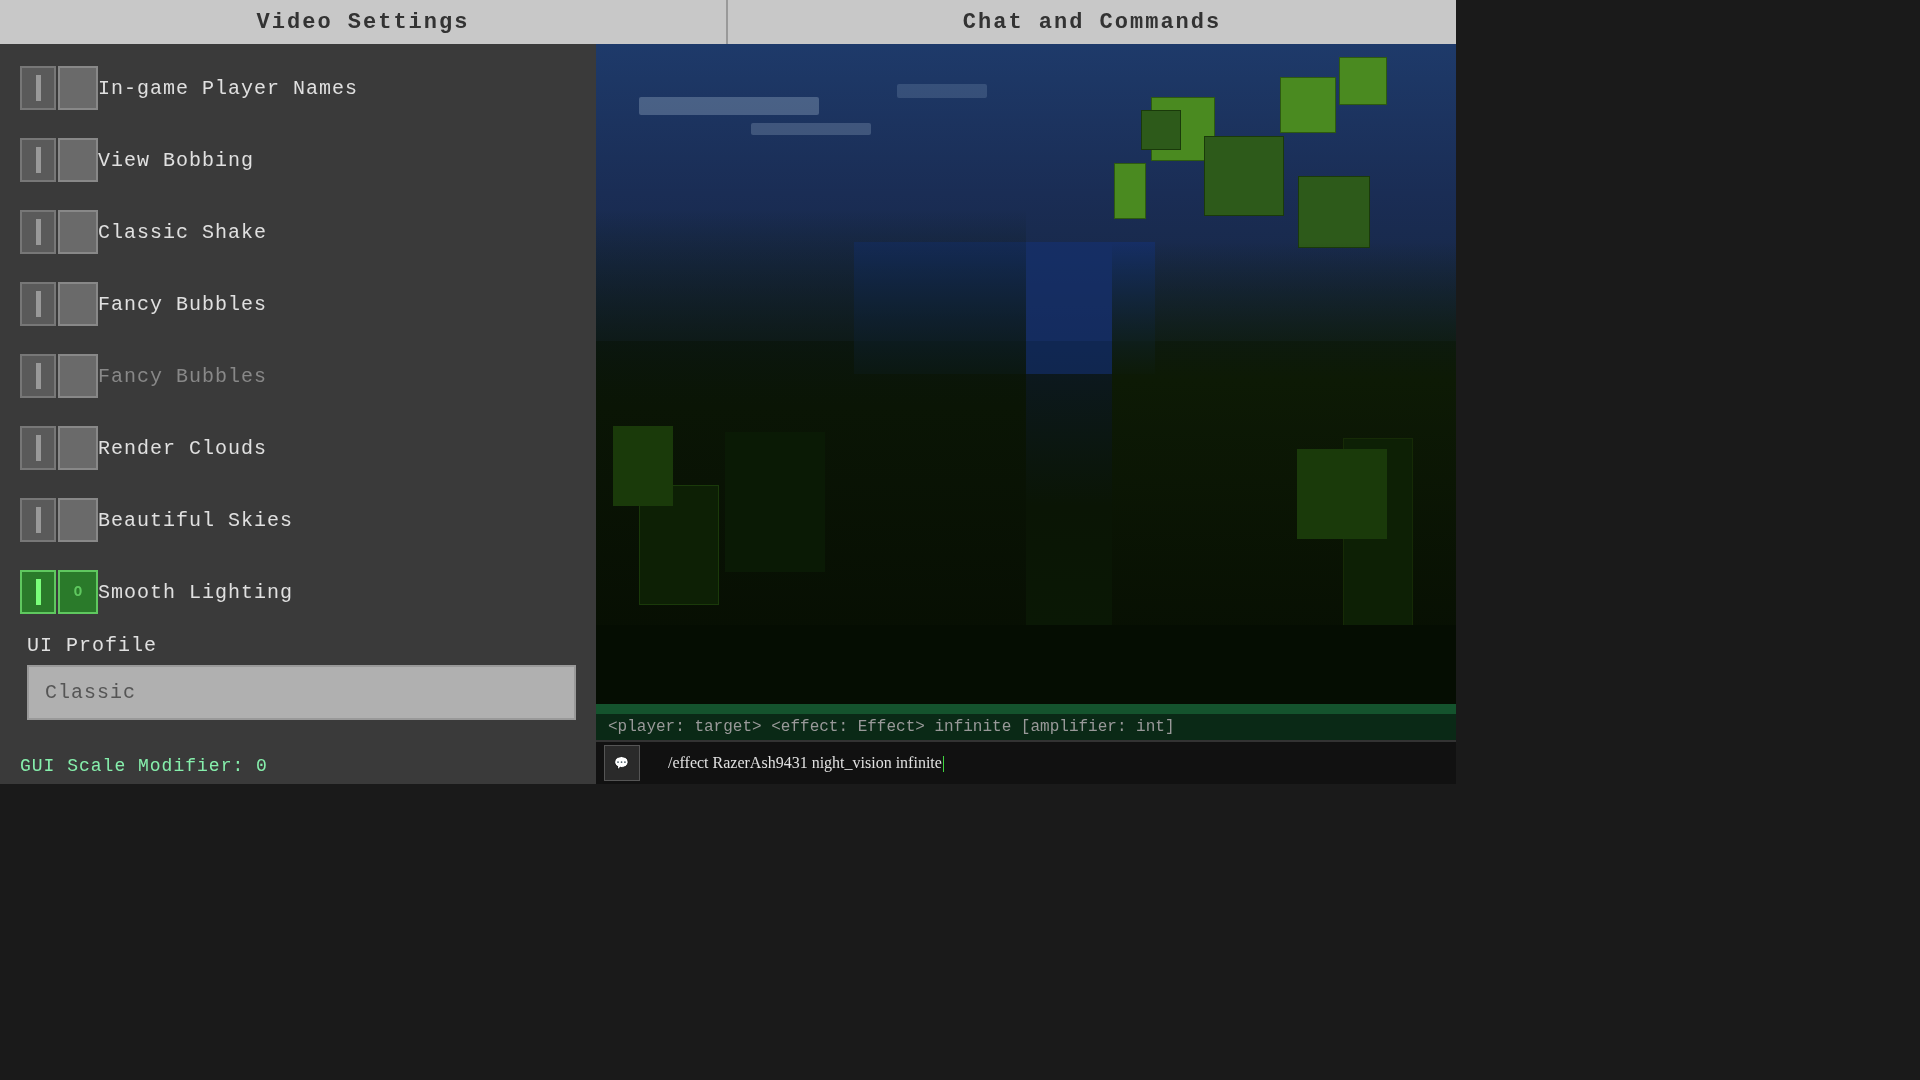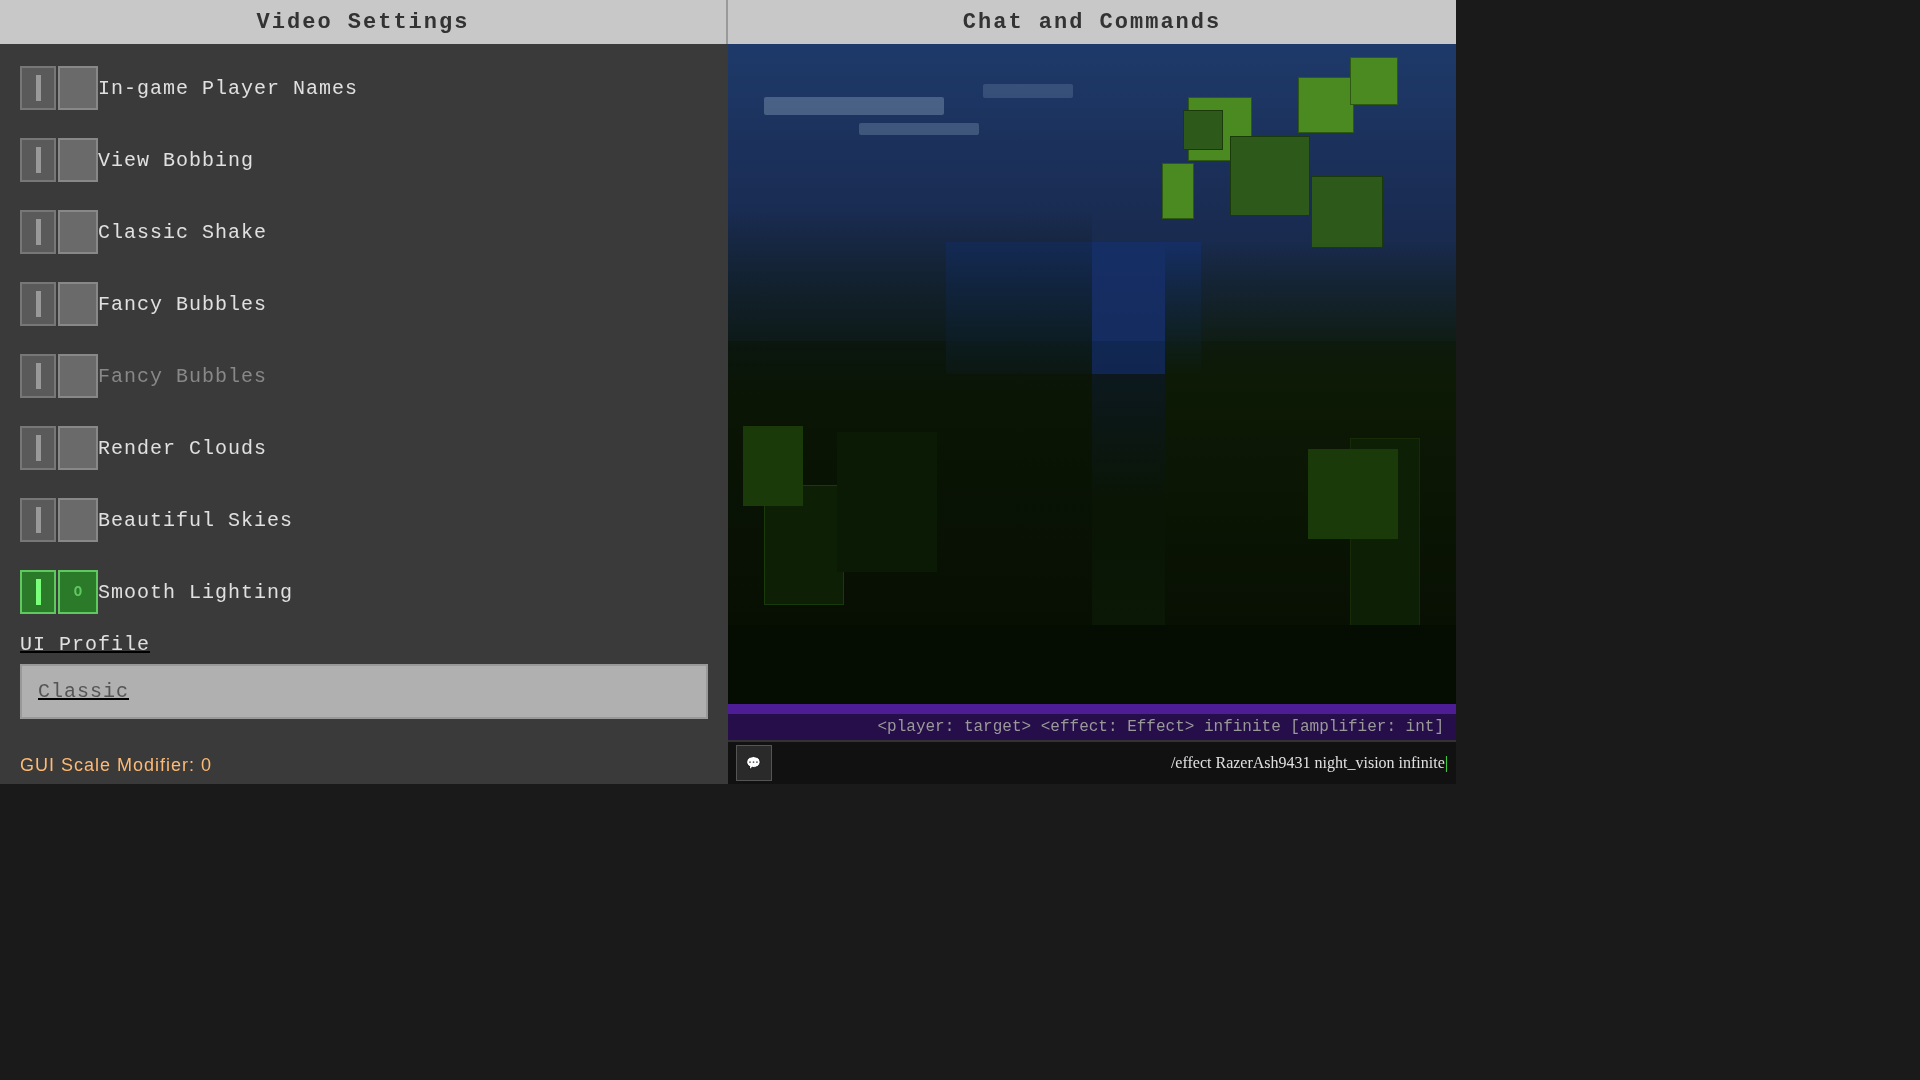--- a/index.html
+++ b/index.html
@@ -47,21 +47,21 @@
 
     
     .main-content {
       display: flex;
       flex: 1;
       overflow: hidden;
     }
 
     
     .left-panel {
-      width: 728px;
+      width: 596px;
       background: #3a3a3a;
       display: flex;
       flex-direction: column;
       flex-shrink: 0;
     }
 
     .settings-scroll {
       flex: 1;
       overflow: hidden;
       padding: 8px 0;
@@ -78,22 +78,21 @@
       font-size: 20px;
       letter-spacing: 1px;
       font-family: 'Courier New', monospace;
     }
 
     .label-normal { color: #e0e0e0; }
     .label-dimmed { color: #888; }
 
     
     .ui-profile-section {
-      padding: 8px 20px 4px 20px;
-      text-decoration: underline;
+      padding: 8px 20px 4px 27px;
     }
 
     .ui-profile-label {
       font-size: 20px;
       color: #e0e0e0;
       font-family: 'Courier New', monospace;
       margin-bottom: 8px;
       letter-spacing: 1px;
     }
 
@@ -110,22 +109,22 @@
     }
 
     
     .gui-scale-footer {
       padding: 8px 20px;
       background: #3a3a3a;
     }
 
     .gui-scale-text {
       font-size: 18px;
-      color: #fdba74;
-      font-family: Liberation Sans, sans-serif;
+      color: #86efac;
+      font-family: Liberation Mono, monospace;
       letter-spacing: 1px;
     }
 
     
     .right-panel {
       flex: 1;
       display: flex;
       flex-direction: column;
       position: relative;
       overflow: hidden;
@@ -171,26 +170,25 @@
 
     
     .water-area {
       position: absolute;
       background: rgba(20, 50, 120, 0.7);
     }
 
     
     .chat-area {
       height: 80px;
-      background: #4c1d95;
+      background: #14532d;
       display: flex;
       flex-direction: column;
       justify-content: flex-end;
       flex-shrink: 0;
-      text-align: right;
     }
 
     .chat-hint {
       padding: 4px 12px;
       font-size: 16px;
       color: #999;
       font-family: 'Courier New', monospace;
       background: rgba(0,0,0,0.5);
     }
 

